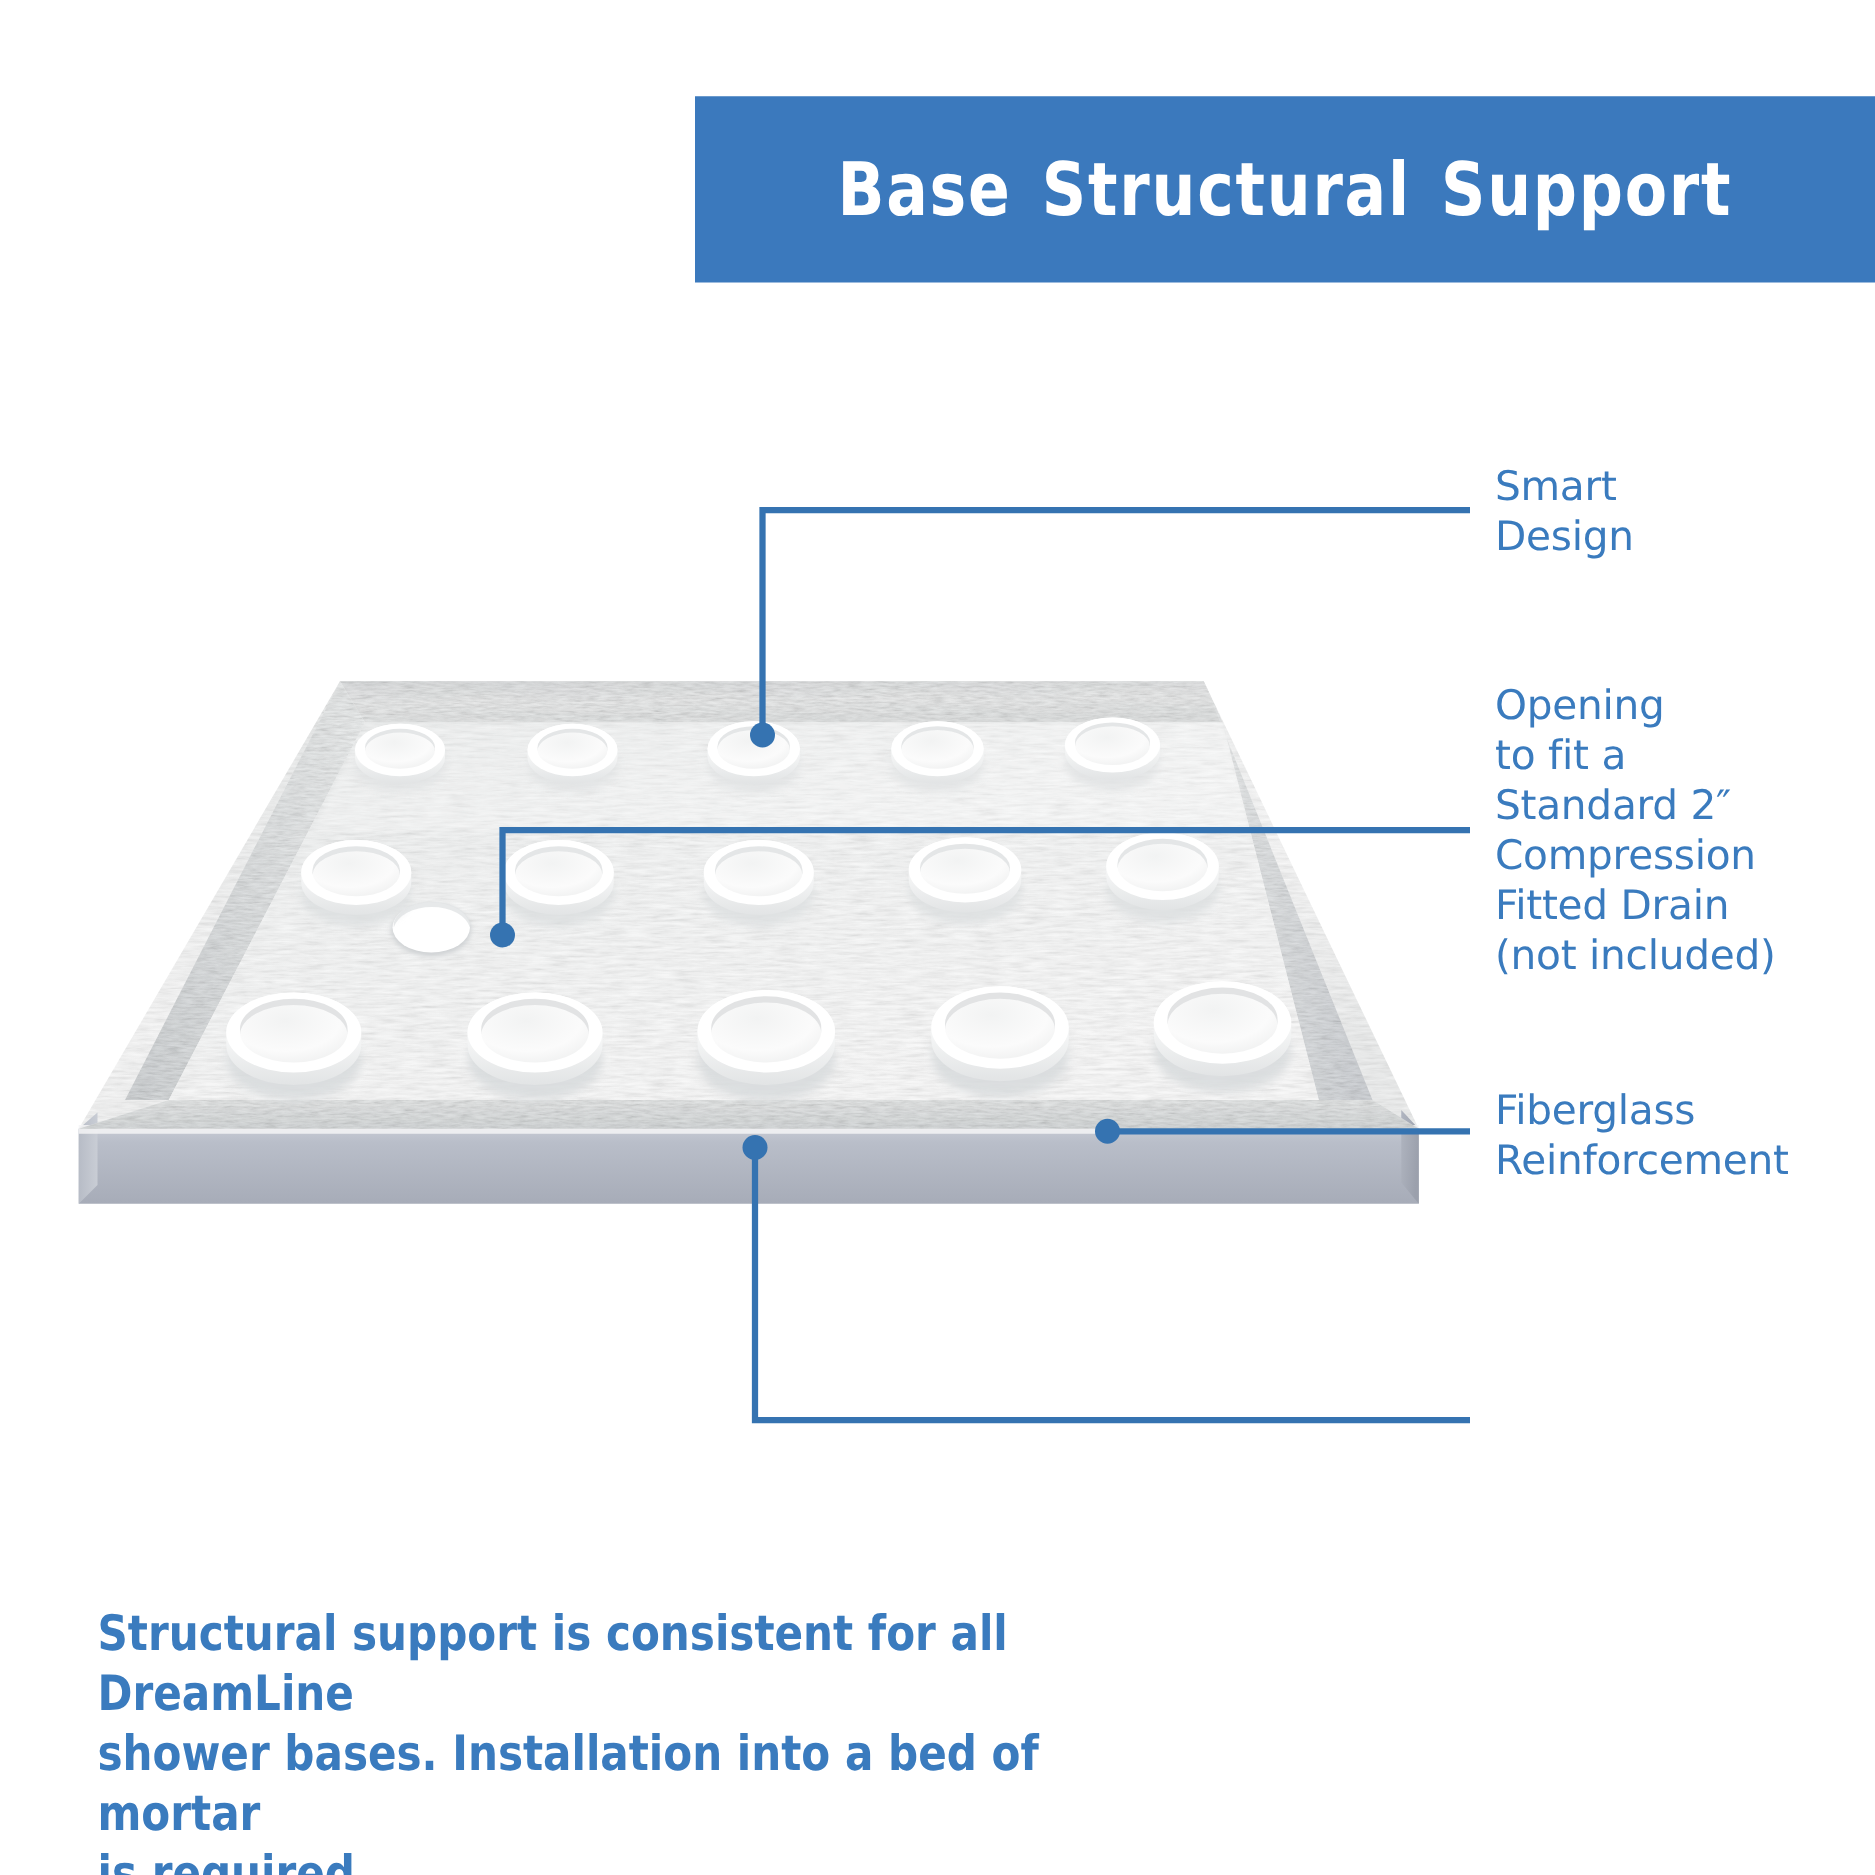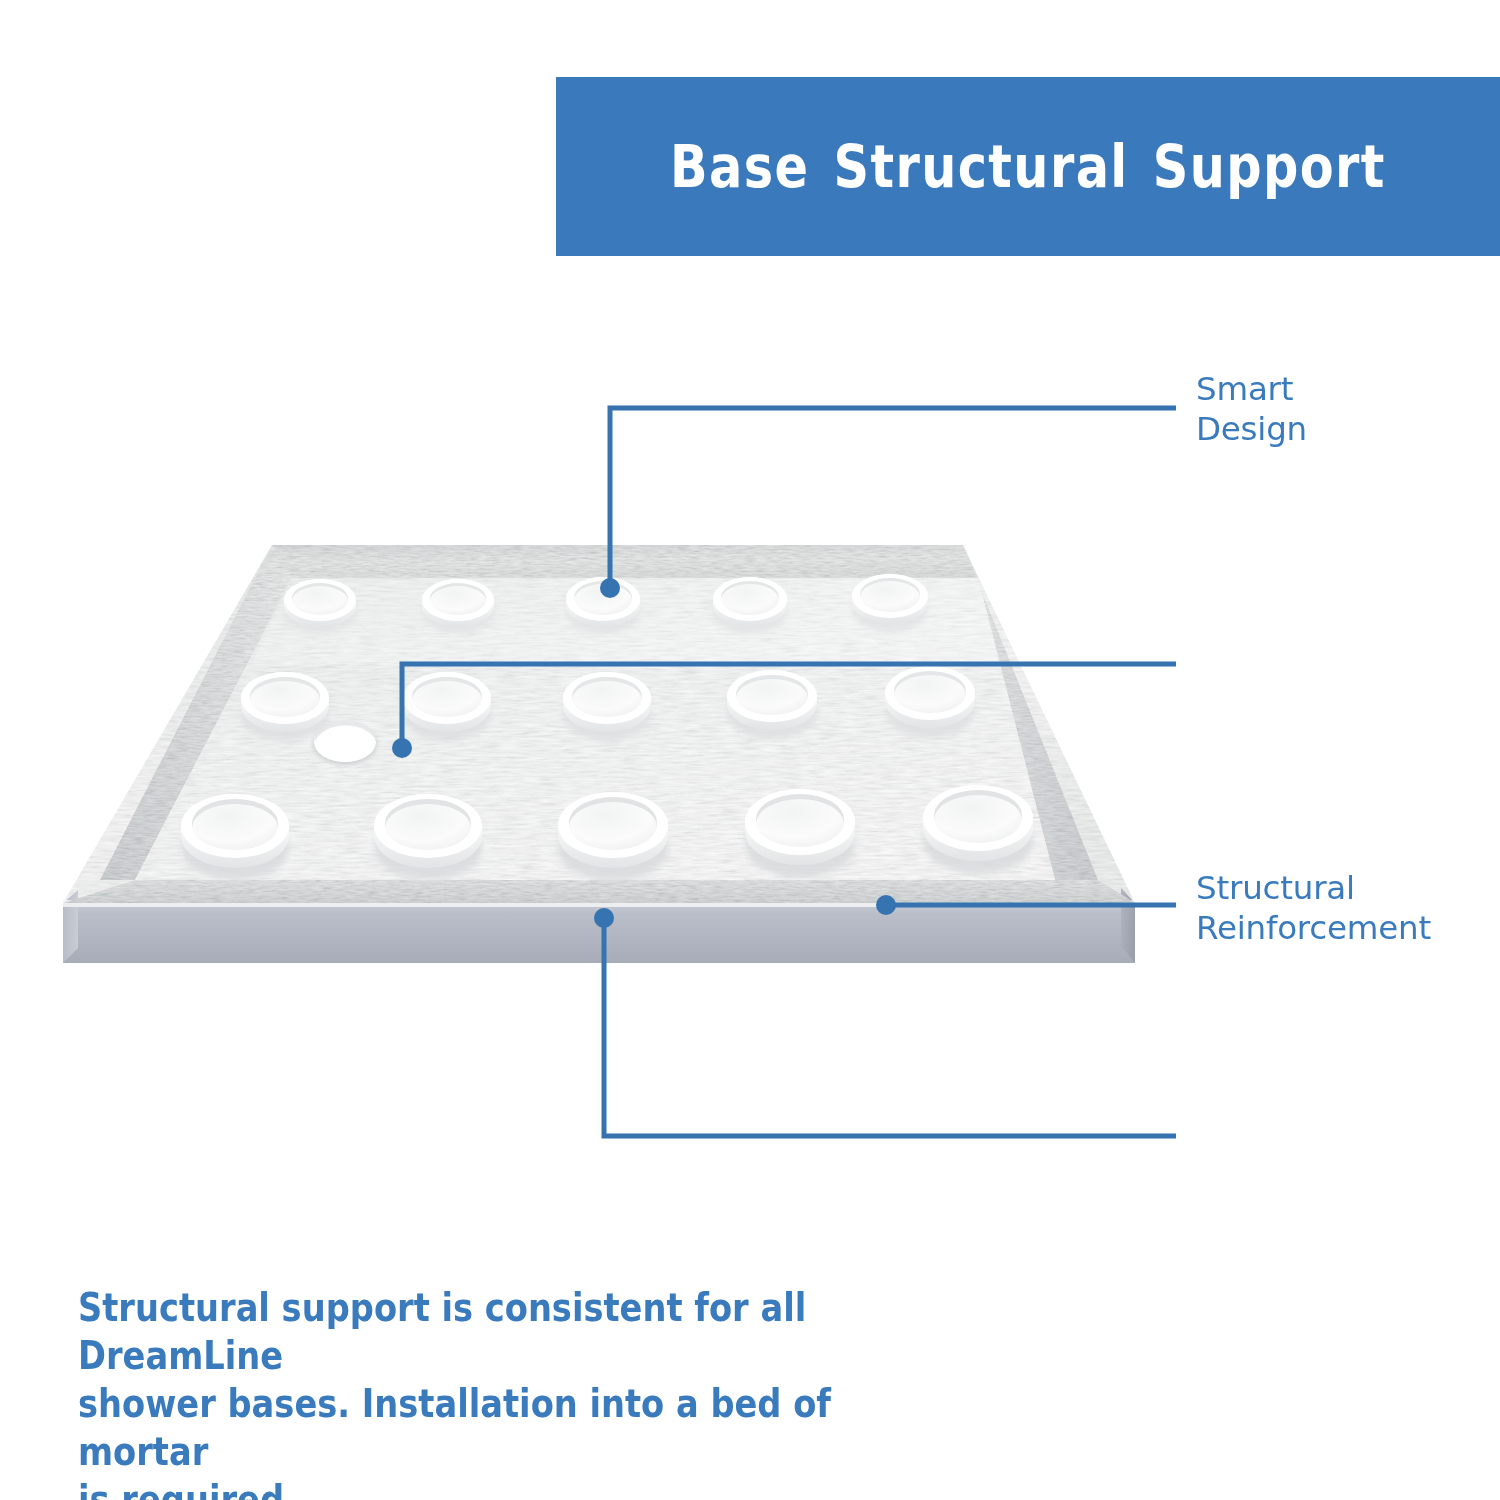--- a/index.html
+++ b/index.html
@@ -5,21 +5,21 @@
   html,body{margin:0;padding:0;background:#ffffff;}
   body{
     width:1500px;height:1500px;position:relative;overflow:hidden;
     font-family:"Liberation Sans","DejaVu Sans",sans-serif;
     -webkit-font-smoothing:antialiased;
   }
   #stage{position:absolute;inset:0;width:1500px;height:1500px;}
 
   
   .banner{
-    position:absolute;left:556px;top:77px;width:944px;height:179px;
+    position:absolute;left:556px;top:77px;width:944px;height:149px;
     background:#3b79bd;
     display:flex;align-items:center;justify-content:center;
   }
   .banner-title{
     color:#ffffff;
     font-family:"DejaVu Sans Condensed","Liberation Sans Narrow","Liberation Sans",sans-serif;
     font-weight:700;
     font-size:59px;
     letter-spacing:1.5px;
     white-space:nowrap;
@@ -309,22 +309,28 @@
     </g>
   </svg>
 
   <div class="banner">
     <div class="banner-title">Base Structural Support</div>
   </div>
 
   <div class="callout" id="callout-smart">Smart
 Design</div>
 
-
-  <div class="callout" id="callout-fiber">Structural
+  <div class="callout" id="callout-drain">Opening
+to fit a
+Standard 2″
+Compression
+Fitted Drain
+(not included)</div>
+
+  <div class="callout" id="callout-fiber">Fiberglass
 Reinforcement</div>
 
 
   <div class="footnote">Structural support is consistent for all DreamLine
 shower bases. Installation into a bed of mortar
 is required.</div>
 
 </div>
 
 </body></html>

